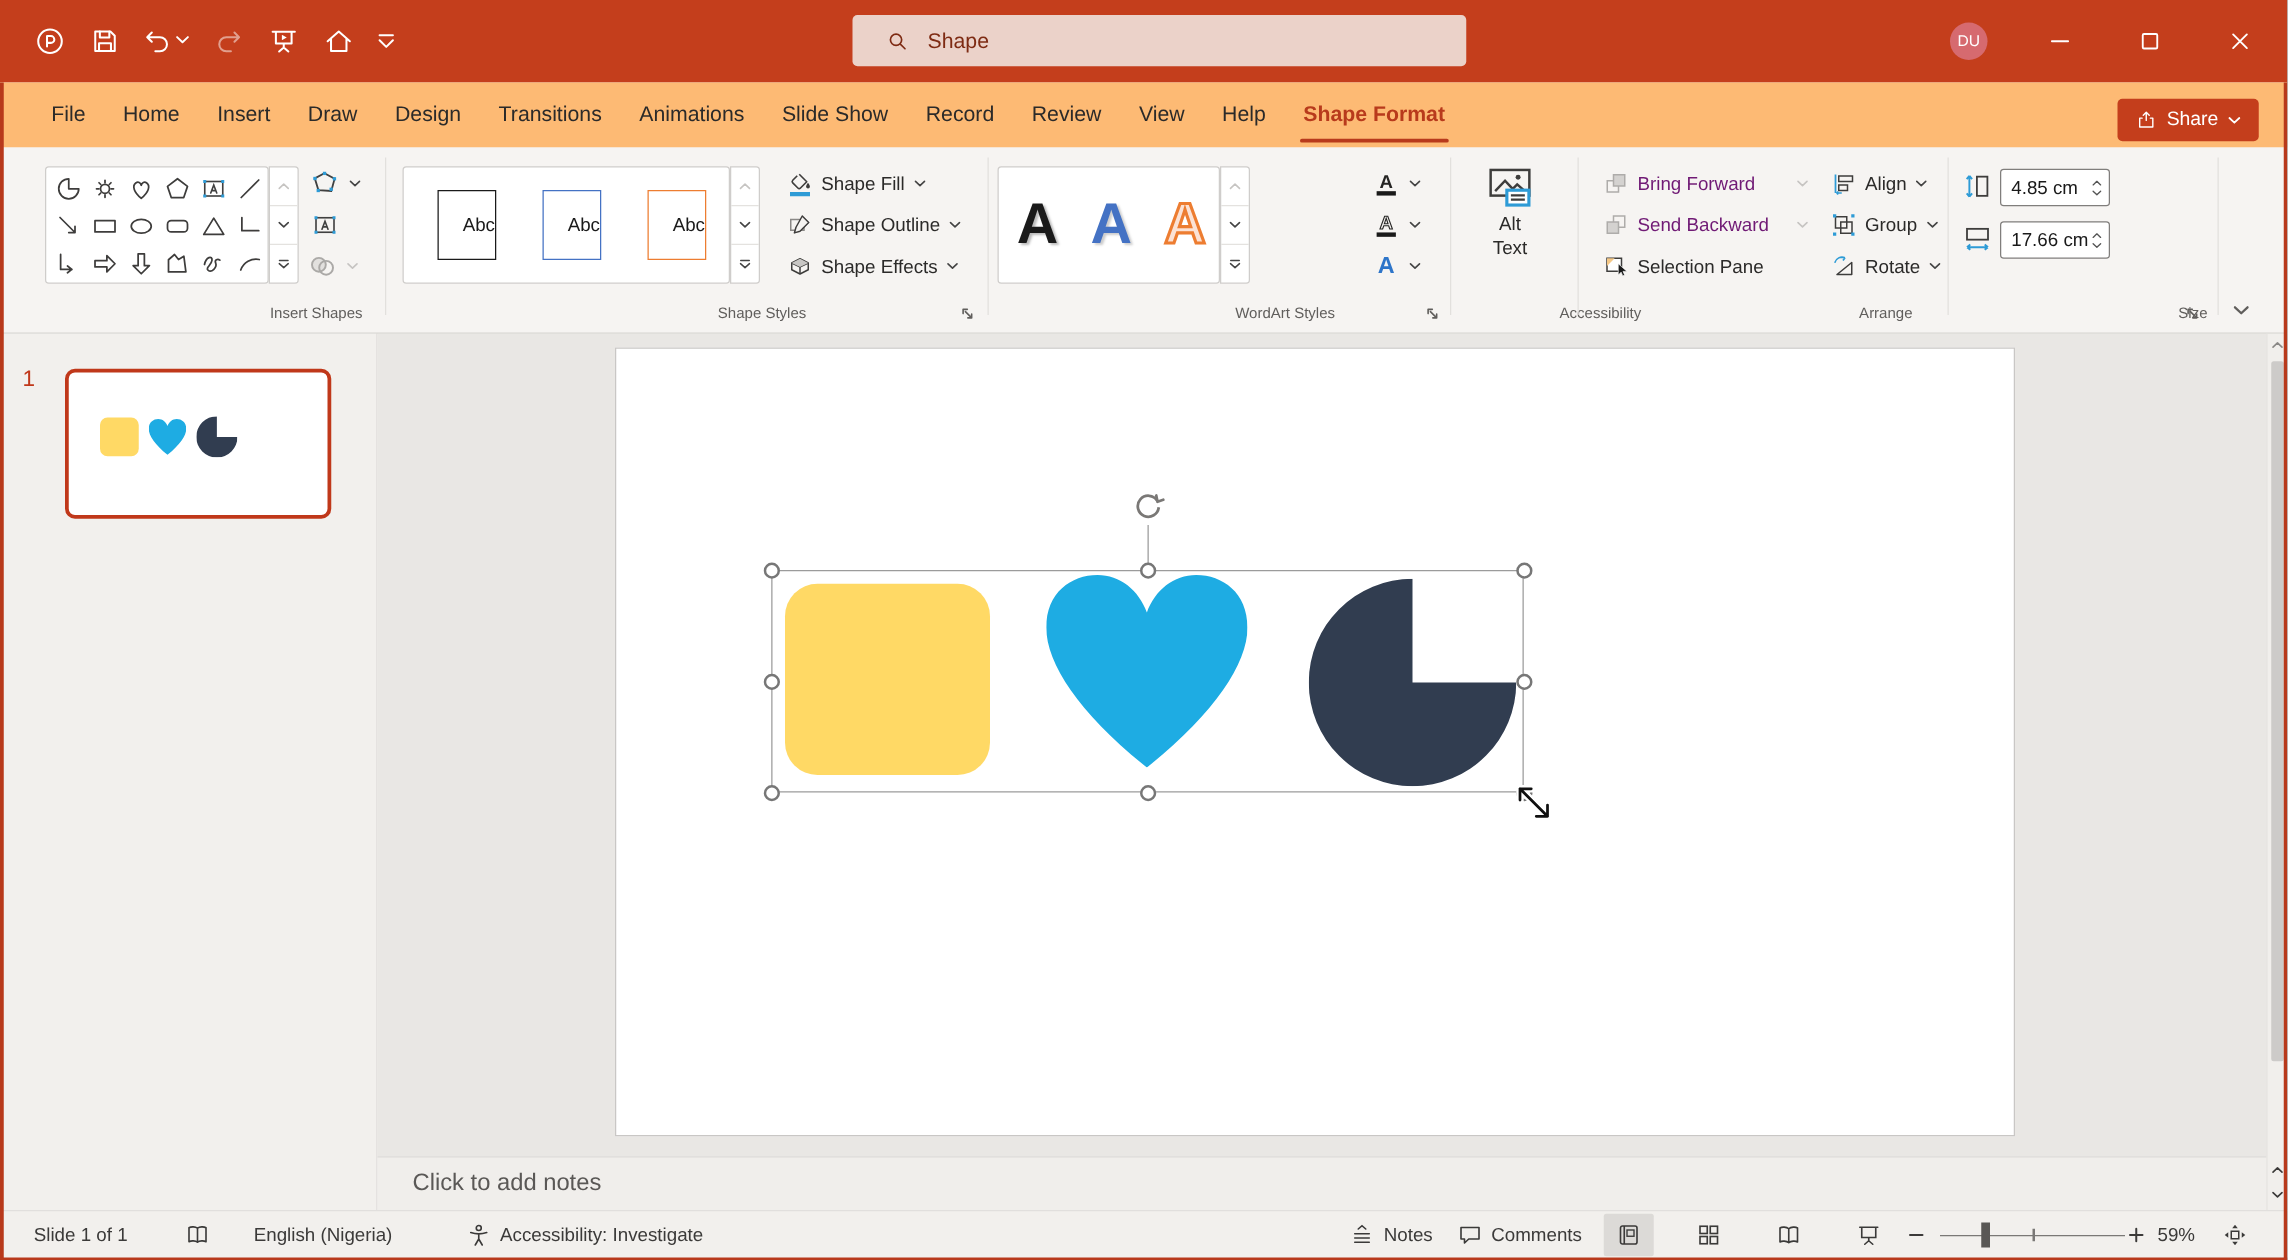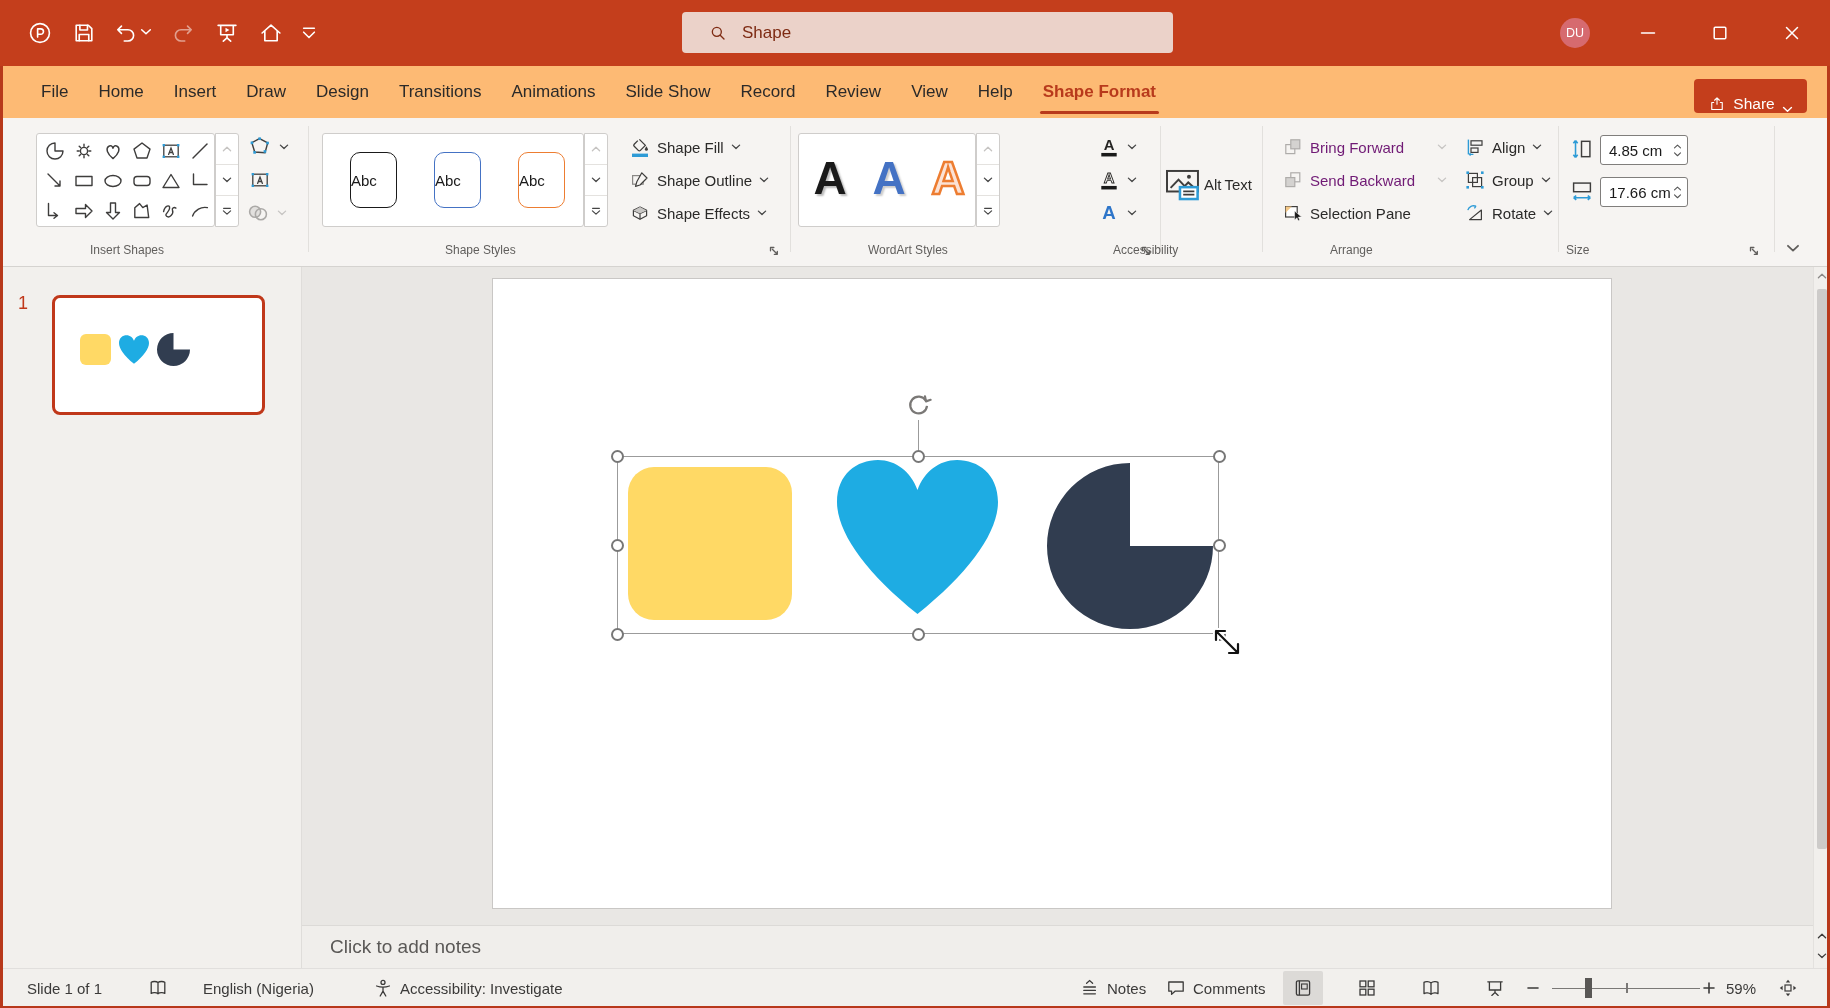--- a/index.html
+++ b/index.html
@@ -15,34 +15,34 @@
 #searchbox{position:absolute;left:682px;top:12px;width:491px;height:41px;background:#EBD2C9;border-radius:4px;display:flex;align-items:center;padding-left:26px;gap:14px}
 #searchbox span{color:#7E2B13;font-size:17px}
 #username{position:absolute;left:1408px;top:0;width:138px;height:66px;display:flex;align-items:center;justify-content:flex-end;font-size:15.5px}
 #avatar{position:absolute;left:1560px;top:18px;width:30px;height:30px;border-radius:50%;background:#D66A6F;display:flex;align-items:center;justify-content:center;font-size:12.5px;color:#fff}
 .wbtn{position:absolute;top:0;width:58px;height:66px;display:flex;align-items:center;justify-content:center}
 
 #tabrow{position:absolute;left:0;top:66px;width:1830px;height:52px;background:#fdba74;display:flex;align-items:center;padding-left:26px}
 .tab{position:relative;height:52px;display:flex;align-items:center;padding:0 15px;font-size:17px;color:#2B2A29;white-space:nowrap}
 .tab.active{color:#B83A1C;font-weight:700}
 .tab.active::after{content:"";position:absolute;left:12px;right:12px;bottom:4px;height:3.5px;border-radius:2px;background:#B83A1C}
-#sharebtn{position:absolute;left:1694px;top:79px;width:113px;height:34px;background:#C43E1C;border-radius:4px;color:#fff;display:flex;align-items:flex-end;justify-content:center;gap:7px;font-size:15.5px}
+#sharebtn{position:absolute;left:1694px;top:79px;width:113px;height:34px;background:#C43E1C;border-radius:4px;color:#fff;display:flex;align-items:center;justify-content:center;gap:7px;font-size:15.5px}
 
 #ribbon{position:absolute;left:0;top:118px;width:1830px;height:149px;background:#F6F4F2;border-bottom:1px solid #D5D3D0}
 .sep{position:absolute;top:8px;height:126px;width:1px;background:#E2E0DD}
-.grplbl{position:absolute;top:125px;width:200px;text-align:left;font-size:12px;color:#605E5C;white-space:nowrap}
+.grplbl{position:absolute;top:125px;width:200px;text-align:right;font-size:12px;color:#605E5C;white-space:nowrap}
 .launch{position:absolute;top:127px}
 .gal{position:absolute;background:#fff;border:1px solid #CFCDCB;border-radius:3px}
 .gscroll{position:absolute;width:24px;height:94px;background:#fff;border:1px solid #CFCDCB;border-radius:0 3px 3px 0;display:flex;flex-direction:column}
 .gscroll .gc{flex:1;display:flex;align-items:center;justify-content:center;border-bottom:1px solid #E4E2DF}
 .gscroll .gc:last-child{border-bottom:none}
 .gi{position:absolute;width:24px;height:24px}
 .cmdrow{position:absolute;display:flex;align-items:center;gap:7px;height:28px;font-size:15px;color:#2B2A29;white-space:nowrap}
 .cmdrow.dim{color:#701a75}
-.stylecard{position:absolute;width:47px;height:56px;background:#fff;border-radius:10px;display:flex;align-items:center;justify-content:flex-start;font-size:15px;color:#1a1a1a}
+.stylecard{position:absolute;width:47px;height:56px;background:#fff;border-radius:0;display:flex;align-items:center;justify-content:flex-end;font-size:15px;color:#1a1a1a}
 .wa{position:absolute;top:30px;width:40px;height:60px;font-size:46px;font-weight:700;text-align:center;line-height:60px}
 .sizebox{position:absolute;width:88px;height:30px;background:#fff;border:1px solid #807E7C;border-radius:3px;display:flex;align-items:center;justify-content:space-between;padding:0 5px 0 8px;font-size:15px;color:#1a1a1a}
 .stepcol{display:flex;flex-direction:column;gap:3px}
 
 #thumbpanel{position:absolute;left:0;top:267px;width:301px;height:701px;background:#F2F0ED}
 #slidenum{position:absolute;left:18px;top:26px;font-size:18px;color:#C0381A}
 #thumb1{position:absolute;left:52px;top:28px;width:213px;height:120px;background:#fff;border:3px solid #C0381A;border-radius:8px}
 #vdivider{position:absolute;left:301px;top:267px;width:1px;height:701px;background:#DFDDDA}
 #canvas{position:absolute;left:302px;top:267px;width:1511px;height:658px;background:#E9E7E4}
 #slide{position:absolute;left:190px;top:11px;width:1120px;height:631px;background:#fff;border:1px solid #C9C7C5}
@@ -413,21 +413,21 @@
       <svg width="10" height="6">
           <use href="#s-chev" style="color:#444"></use>
         </svg>
     </div>
     <div class="grplbl" style="left:868px">WordArt Styles</div>
     <svg class="launch" style="left:1140px" width="13" height="13">
         <use href="#s-launch"></use>
       </svg>
     <div class="sep" style="left:1160px"></div>
 
-    <div style="position:absolute;left:1164px;top:4px;width:88px;height:116px;display:flex;flex-direction:row;align-items:center;justify-content:flex-start;padding-top:10px;gap:3px">
+    <div style="position:absolute;left:1164px;top:4px;width:88px;height:116px;display:flex;flex-direction:column;align-items:center;justify-content:flex-start;padding-top:10px;gap:3px">
       <svg width="40" height="36" viewBox="0 0 20 20">
           <rect x="1.4" y="2.2" width="17.2" height="11.4" fill="none" stroke="#3E3D3C" stroke-width="1.1"></rect>
           <circle cx="13.6" cy="5.4" r="1.1" fill="#3E3D3C"></circle>
           <path d="M3.4 11.6l4.4-4.6 3.4 3.6 2-2 3.4 3" fill="none" stroke="#3E3D3C" stroke-width="1.1"></path>
           <rect x="8.6" y="11.2" width="9.8" height="6.6" fill="#fff" stroke="#2E9BD6" stroke-width="1.4"></rect>
           <path d="M10.4 13.5h6.2M10.4 15.4h6.2" stroke="#3E3D3C" stroke-width="1"></path>
         </svg>
       <span style="font-size:15px;color:#2B2A29;line-height:18px">Alt</span>
       <span style="font-size:15px;color:#2B2A29;line-height:14px">Text</span>
     </div>

